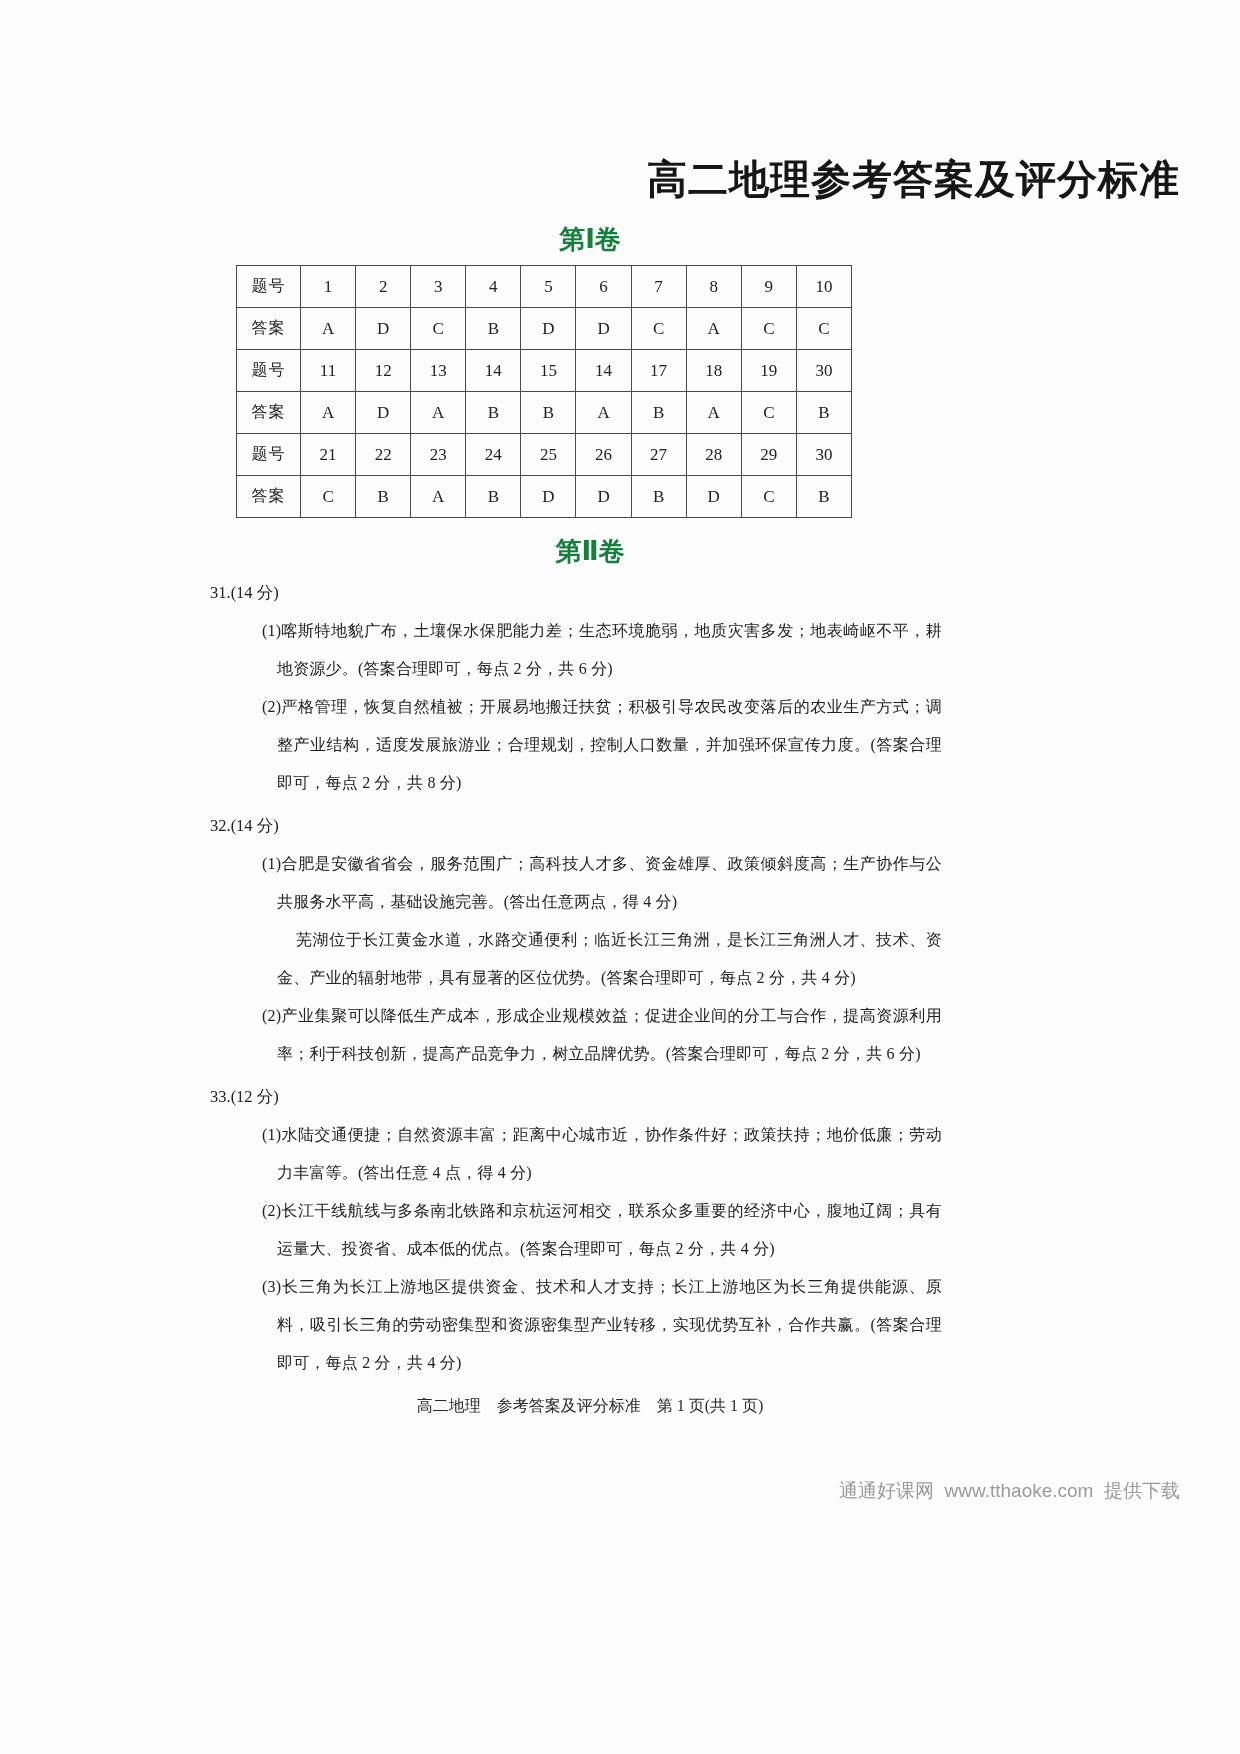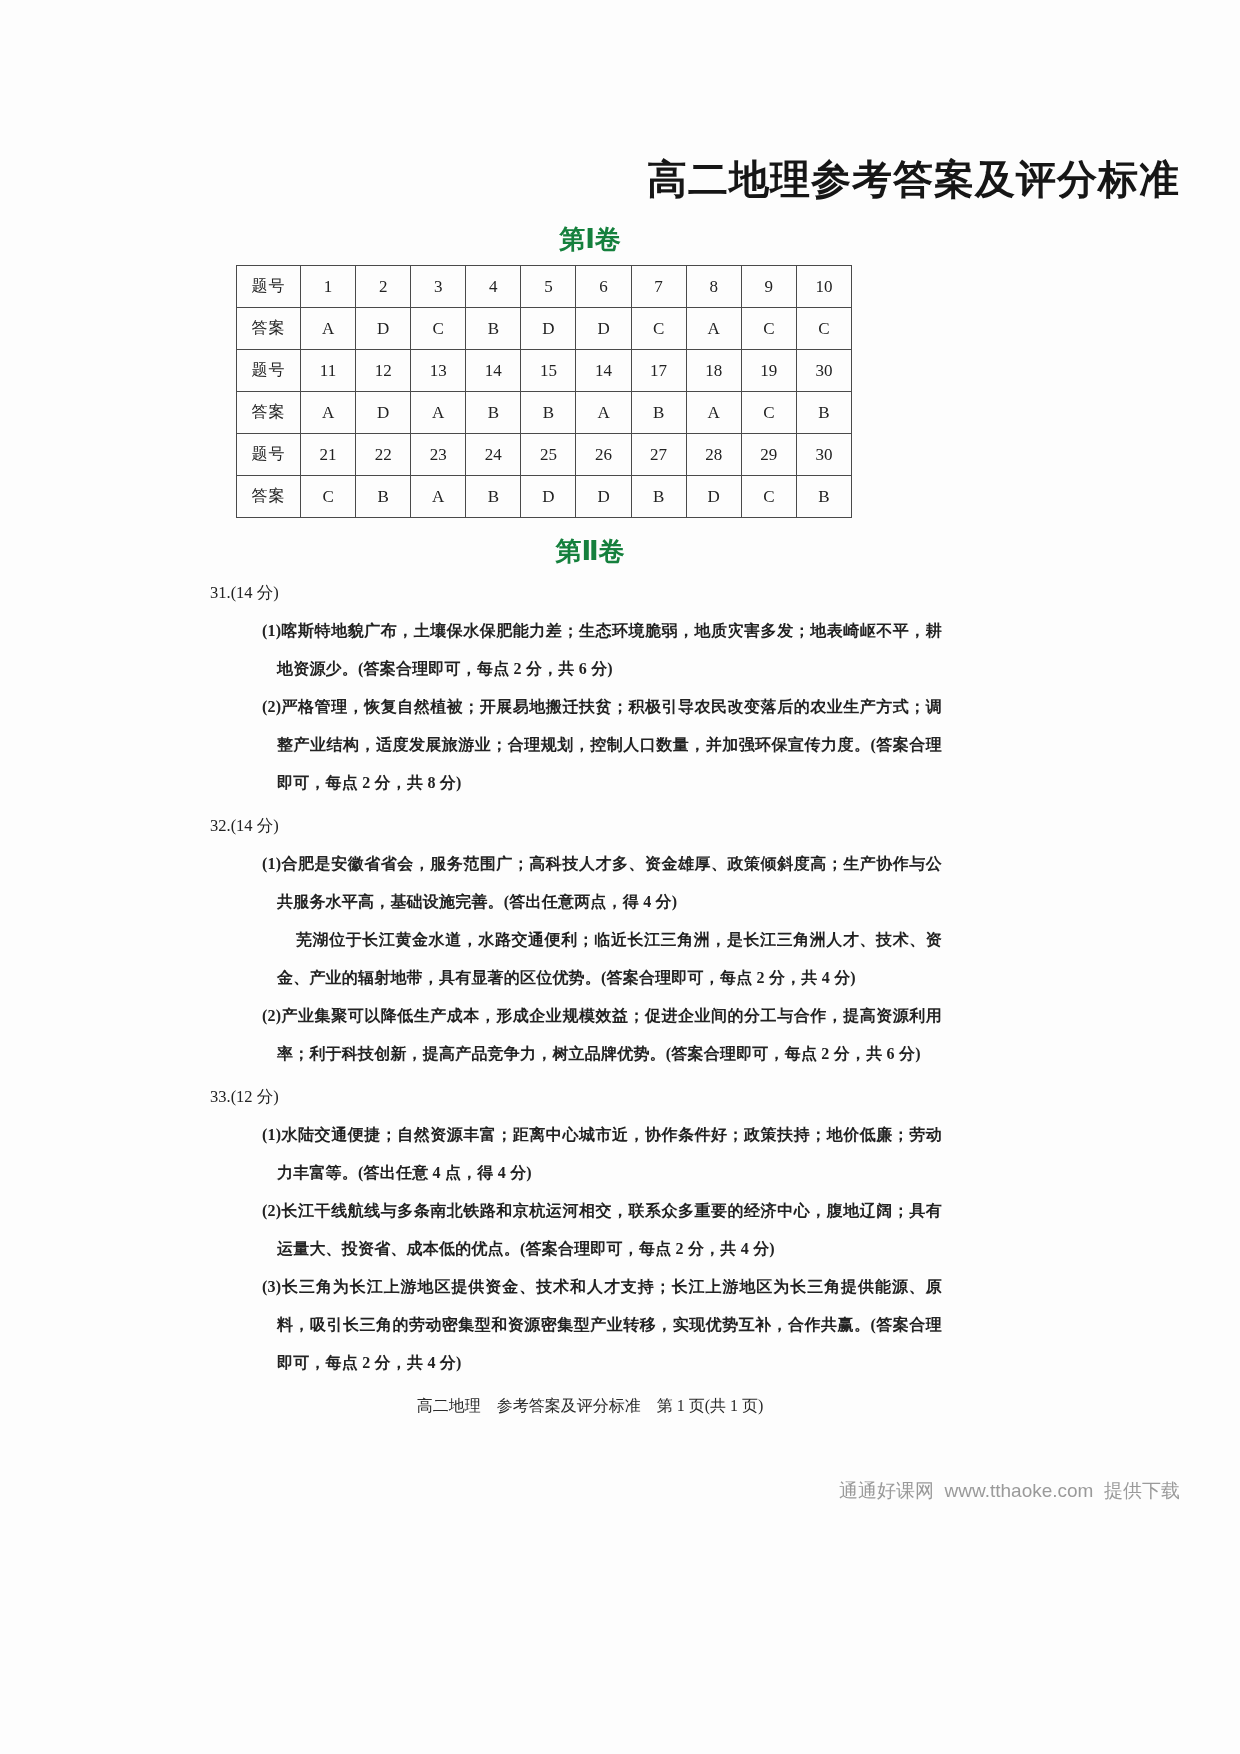--- a/index.html
+++ b/index.html
@@ -79,21 +79,20 @@
     font-size: 16.5px;
     line-height: 38px;
   }
   .q-para {
     margin-left: 52px;
     width: 680px;
     padding-left: 15px;
     text-indent: -15px;
     text-align: justify;
     letter-spacing: 0.2px;
-    font-weight: bold;
   }
   .q-para.cont {
     text-indent: 19px;
   }
 
   .footer {
     position: absolute;
     top: 1396px;
     left: 0;
     width: 1180px;

